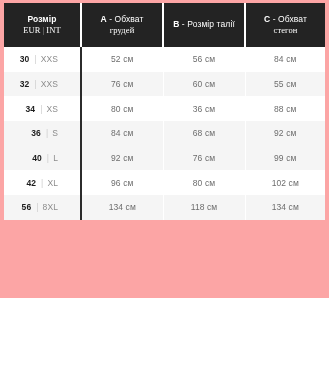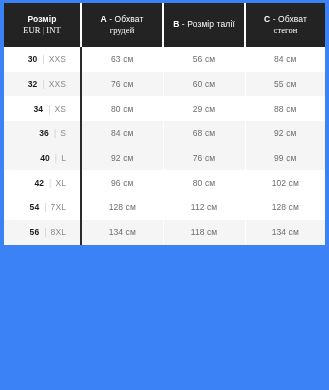--- a/index.html
+++ b/index.html
@@ -11,23 +11,23 @@
     width: 329px;
     height: 390px;
     overflow: hidden;
     font-family: "Liberation Sans", "DejaVu Sans", sans-serif;
     -webkit-font-smoothing: antialiased;
   }
 
   #size-table-wrap {
     box-sizing: border-box;
     width: 329px;
-    height: 390px;
+    height: 298px;
     padding: 3px 4px 2px 4px;
-    background: #3b82f6;
+    background: #fca5a5;
   }
 
   table.size-table {
     border-collapse: collapse;
     table-layout: fixed;
     width: 321px;
     background: #ffffff;
   }
 
   
@@ -85,21 +85,21 @@
     background: #f5f5f5;
   }
   tbody tr td {
     background: #ffffff;
   }
   tbody tr.alt td.col-size { background: #f5f5f5; }
 
   
   tbody td.col-size {
     text-align: right;
-    padding-right: 0;
+    padding-right: 8px;
     border-right: 2px solid #2b2b2b;
   }
   td.col-size .size-inner {
     display: inline-block;
     padding-right: 14px;
     white-space: nowrap;
   }
   td.col-size .eur {
     color: #1c1c1c;
     font-weight: 700;
@@ -142,60 +142,54 @@
         </th>
         <th class="last">
           <span class="hdr-strong">C</span><span> - Обхват</span>
           <span class="hdr-line2">стегон</span>
         </th>
       </tr>
     </thead>
     <tbody id="table-body">
         <tr>
           <td class="col-size"><span class="size-inner"><span class="eur">30</span><span class="sep">|</span><span class="int">XXS</span></span></td>
-          <td class="col-a">63 см</td>
+          <td class="col-a">52 см</td>
           <td class="col-b">56 см</td>
           <td class="col-c">84 см</td>
         </tr>
         <tr class="alt">
           <td class="col-size"><span class="size-inner"><span class="eur">32</span><span class="sep">|</span><span class="int">XXS</span></span></td>
           <td class="col-a">76 см</td>
           <td class="col-b">60 см</td>
           <td class="col-c">55 см</td>
         </tr>
         <tr>
           <td class="col-size"><span class="size-inner"><span class="eur">34</span><span class="sep">|</span><span class="int">XS</span></span></td>
           <td class="col-a">80 см</td>
-          <td class="col-b">29 см</td>
+          <td class="col-b">36 см</td>
           <td class="col-c">88 см</td>
         </tr>
         <tr class="alt">
           <td class="col-size"><span class="size-inner"><span class="eur">36</span><span class="sep">|</span><span class="int">S</span></span></td>
           <td class="col-a">84 см</td>
           <td class="col-b">68 см</td>
           <td class="col-c">92 см</td>
         </tr>
         <tr class="alt">
           <td class="col-size"><span class="size-inner"><span class="eur">40</span><span class="sep">|</span><span class="int">L</span></span></td>
           <td class="col-a">92 см</td>
           <td class="col-b">76 см</td>
           <td class="col-c">99 см</td>
         </tr>
         <tr>
           <td class="col-size"><span class="size-inner"><span class="eur">42</span><span class="sep">|</span><span class="int">XL</span></span></td>
           <td class="col-a">96 см</td>
           <td class="col-b">80 см</td>
           <td class="col-c">102 см</td>
         </tr>
-        <tr>
-          <td class="col-size"><span class="size-inner"><span class="eur">54</span><span class="sep">|</span><span class="int">7XL</span></span></td>
-          <td class="col-a">128 см</td>
-          <td class="col-b">112 см</td>
-          <td class="col-c">128 см</td>
-        </tr>
         <tr class="alt">
           <td class="col-size"><span class="size-inner"><span class="eur">56</span><span class="sep">|</span><span class="int">8XL</span></span></td>
           <td class="col-a">134 см</td>
           <td class="col-b">118 см</td>
           <td class="col-c">134 см</td>
         </tr>
       </tbody>
   </table>
 </div>
 

